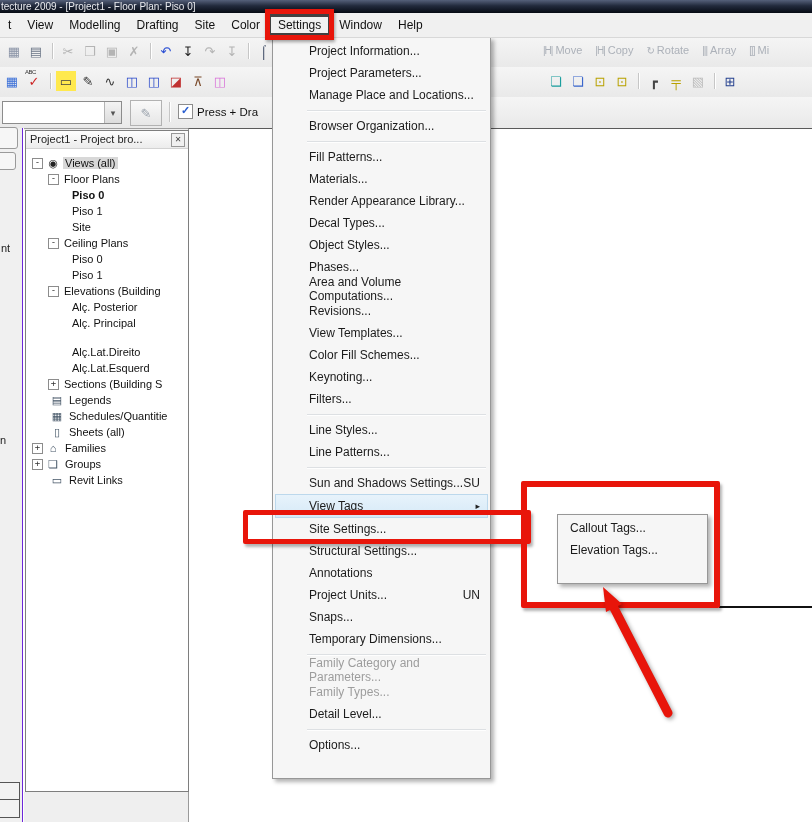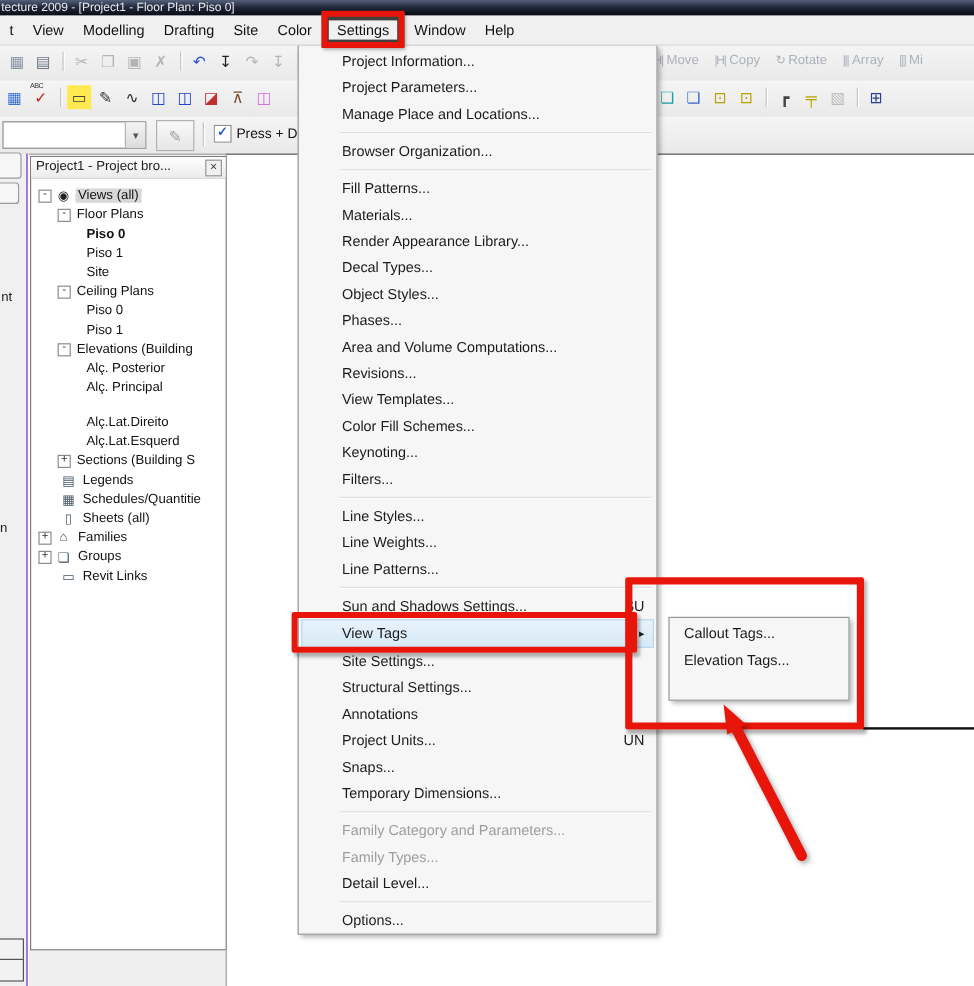--- a/index.html
+++ b/index.html
@@ -7,21 +7,21 @@
         font-family:"Liberation Sans",sans-serif;background:#efefef;}
   
   #titlebar{position:absolute;left:0;top:0;width:812px;height:13px;
     background:linear-gradient(180deg,#55607a 0%,#222a3c 45%,#060a14 100%);
     color:#e9eaee;font-size:10px;line-height:13px;white-space:nowrap;overflow:hidden;}
   #titlebar span{padding-left:1px;}
   
   #menubar{position:absolute;left:0;top:13px;width:812px;height:24px;background:#f0f0f0;
     border-bottom:1px solid #d8d8d8;display:flex;align-items:center;font-size:12px;color:#111;z-index:25;}
   .mb{padding:2px 8px;position:relative;white-space:nowrap;}
-  .mb.active{background:#f1f1f1;border:6px solid #404040;padding:1px 7px;}
+  .mb.active{background:#f1f1f1;border:3px solid #404040;padding:1px 7px;}
   .mbframe{position:absolute;left:-6px;right:-6px;top:-8px;bottom:-7px;
     border:5px solid #e8150a;box-shadow:1px 2px 3px rgba(0,0,0,.35);pointer-events:none;}
   
   .bar{position:absolute;left:0;width:812px;background:linear-gradient(180deg,#f5f5f5,#e9e9e9);}
   #tb1{top:37px;height:30px;border-bottom:1px solid #e0e0e0;}
   #tb2{top:67px;height:30px;border-bottom:1px solid #e0e0e0;}
   #opts{top:97px;height:31px;border-bottom:1px solid #9f9f9f;}
   .icons{position:absolute;top:4px;display:flex;align-items:center;gap:2px;}
   .tbi{width:20px;height:20px;display:flex;align-items:center;justify-content:center;
        font-size:13px;position:relative;}
@@ -66,21 +66,21 @@
   .exp{width:9px;height:9px;border:1px solid #8c8c8c;background:#fff;flex:none;
     font-size:9px;line-height:7px;text-align:center;color:#333;margin-right:3px;
     font-family:"DejaVu Sans Mono",monospace;}
   .ticon{width:14px;flex:none;text-align:center;font-size:11px;margin-right:3px;}
   .tlab{padding:0 2px;}
   .tlab.sel{background:#d8d8d8;}
   .tlab.bold{font-weight:bold;}
   
   .menu{position:absolute;background:#f6f6f6;border:1px solid #979797;
     box-shadow:3px 3px 4px rgba(0,0,0,.30);padding-top:2px;z-index:10;}
-  #menu{left:248px;top:37px;width:300px;height:742px;box-sizing:border-box;}
+  #menu{left:272px;top:37px;width:219px;height:742px;box-sizing:border-box;}
   .mi{height:22px;display:flex;align-items:center;padding:0 10px 0 36px;font-size:12px;color:#1b1b1b;position:relative;}
   .mi .right{margin-left:auto;display:flex;align-items:center;gap:2px;}
   .mi .acc{font-size:12px;}
   .mi .sub{font-size:9px;color:#222;}
   .mi.sep{height:9px;padding:0;}
   .mi.sep::before{content:"";position:absolute;left:34px;right:4px;top:4px;height:1px;
     background:#dde0e3;box-shadow:0 1px 0 rgba(255,255,255,.9);}
   .mi.disabled{color:#9d9d9d;}
   .mi.hl{height:24px;margin:0 2px;padding:0 8px 0 34px;
     background:linear-gradient(#e8f3fb,#d5e9f7);outline:1px solid #bcd8ec;outline-offset:-1px;}
@@ -563,27 +563,20 @@
         </span>
       </div>
       <div class="mi">
         <span class="lab">Line Styles...</span>
         <span class="right">
           <span class="acc"></span>
 
         </span>
       </div>
       <div class="mi">
-        <span class="lab">Line Weights...</span>
-        <span class="right">
-          <span class="acc"></span>
-
-        </span>
-      </div>
-      <div class="mi">
         <span class="lab">Line Patterns...</span>
         <span class="right">
           <span class="acc"></span>
 
         </span>
       </div>
       <div class="mi sep">
         <span class="lab"></span>
         <span class="right">
           <span class="acc"></span>

